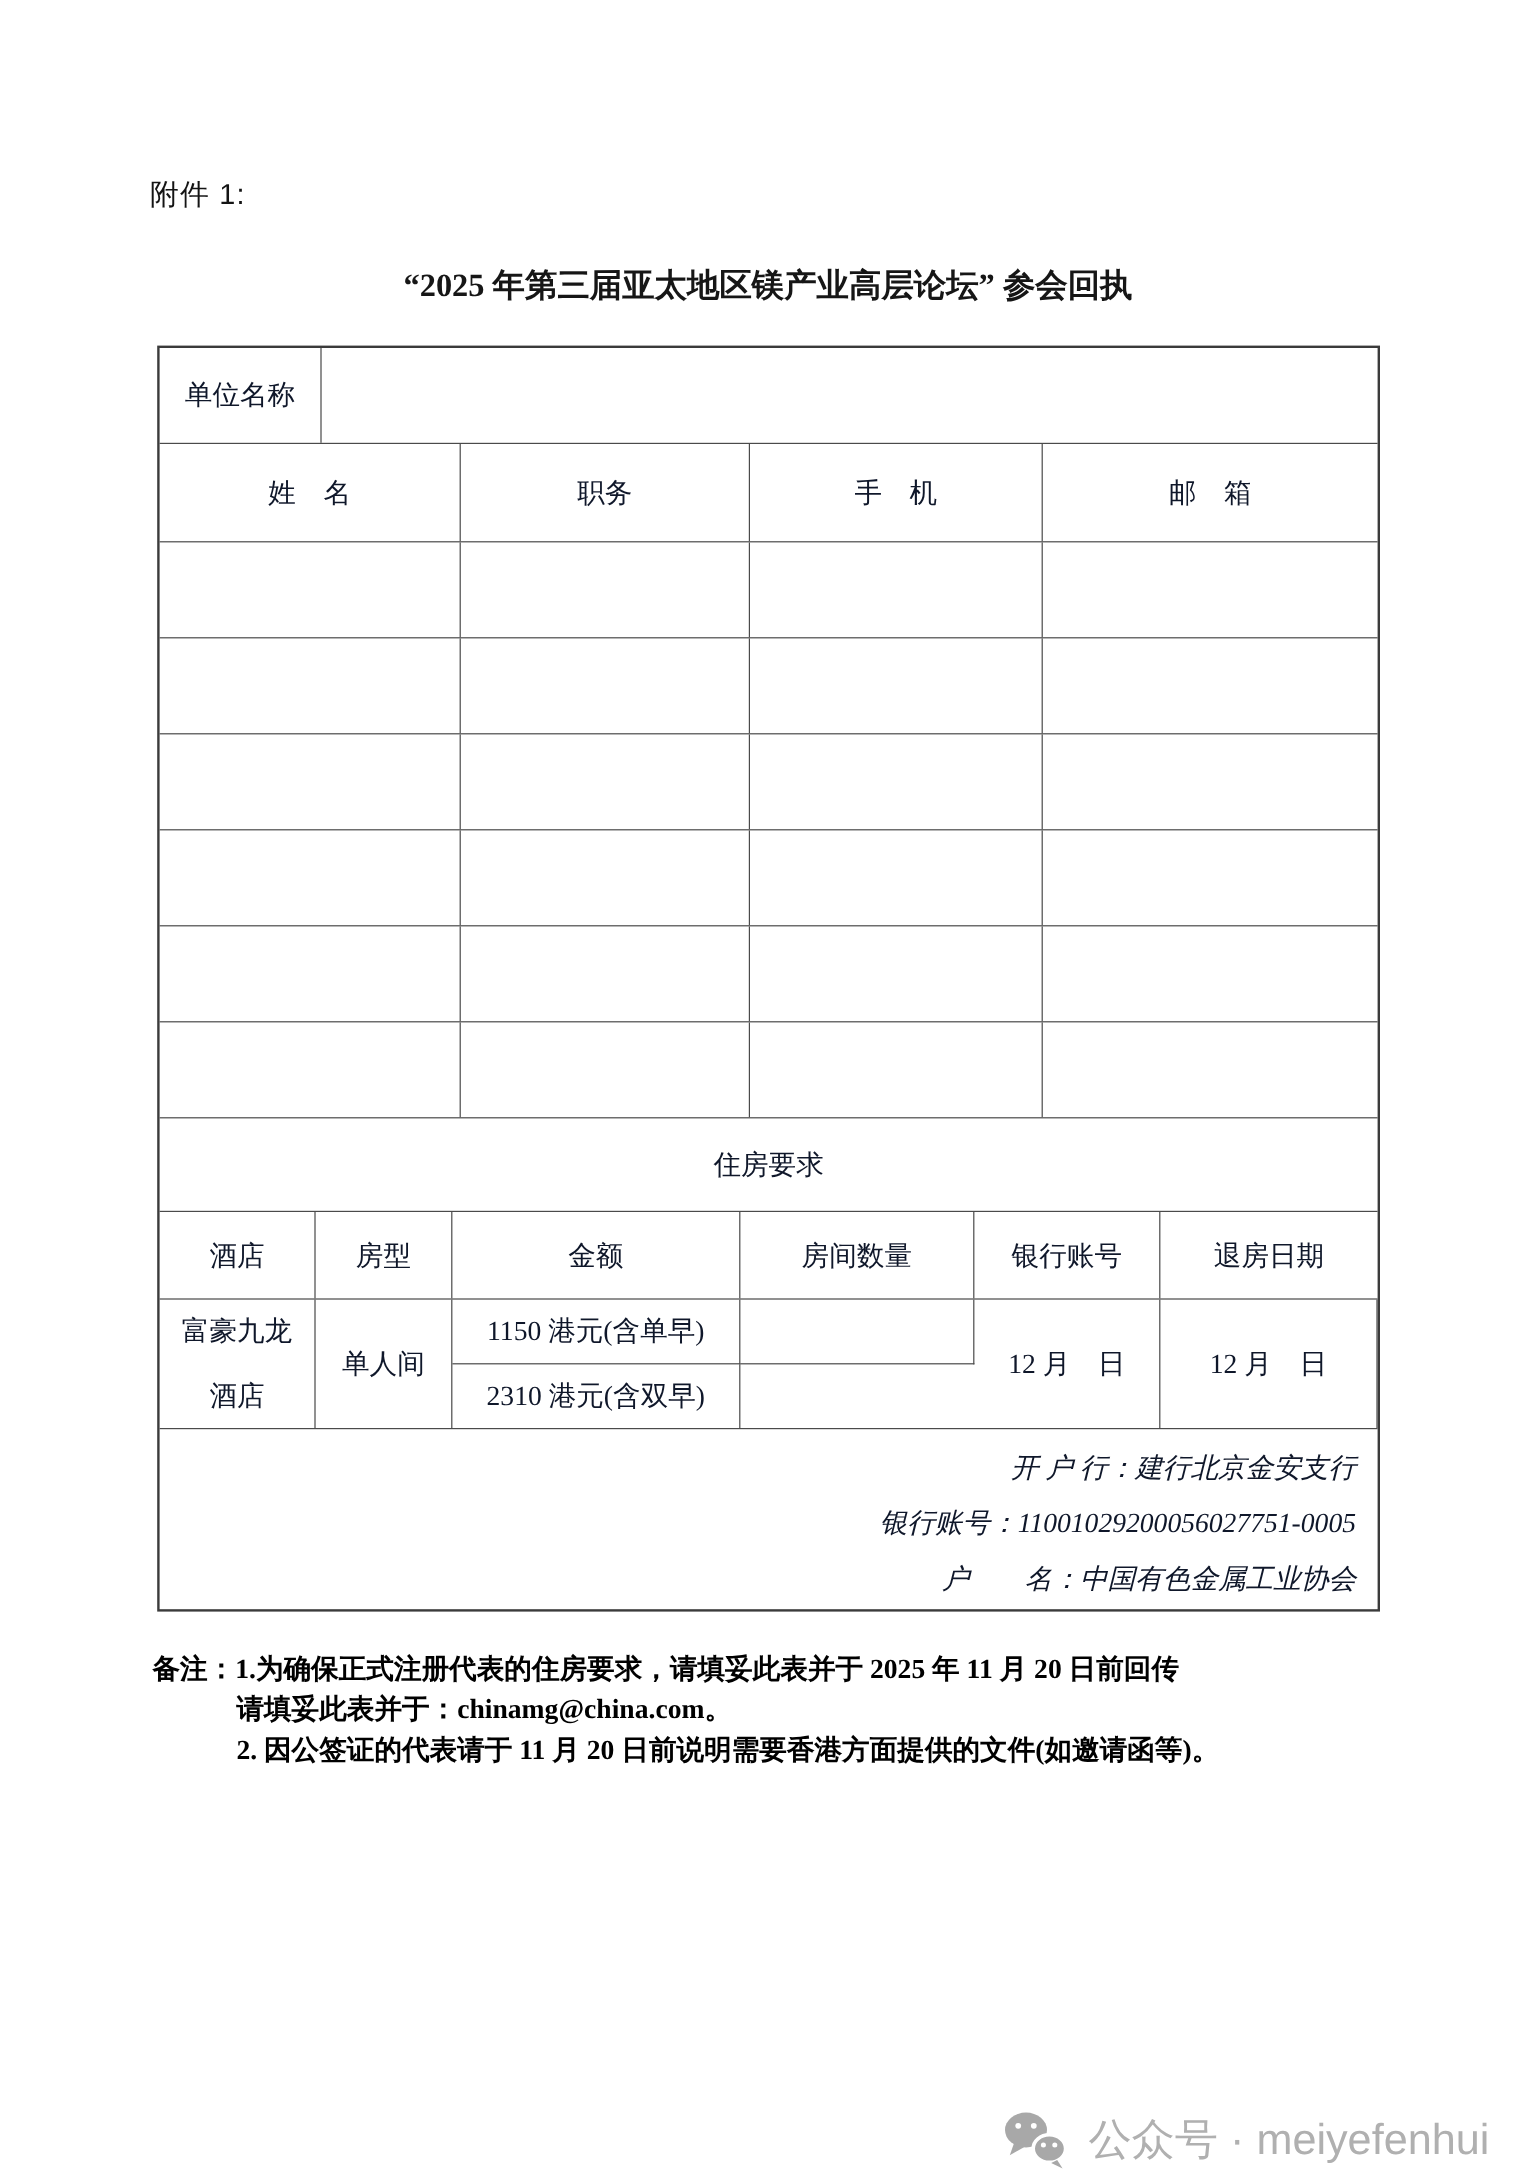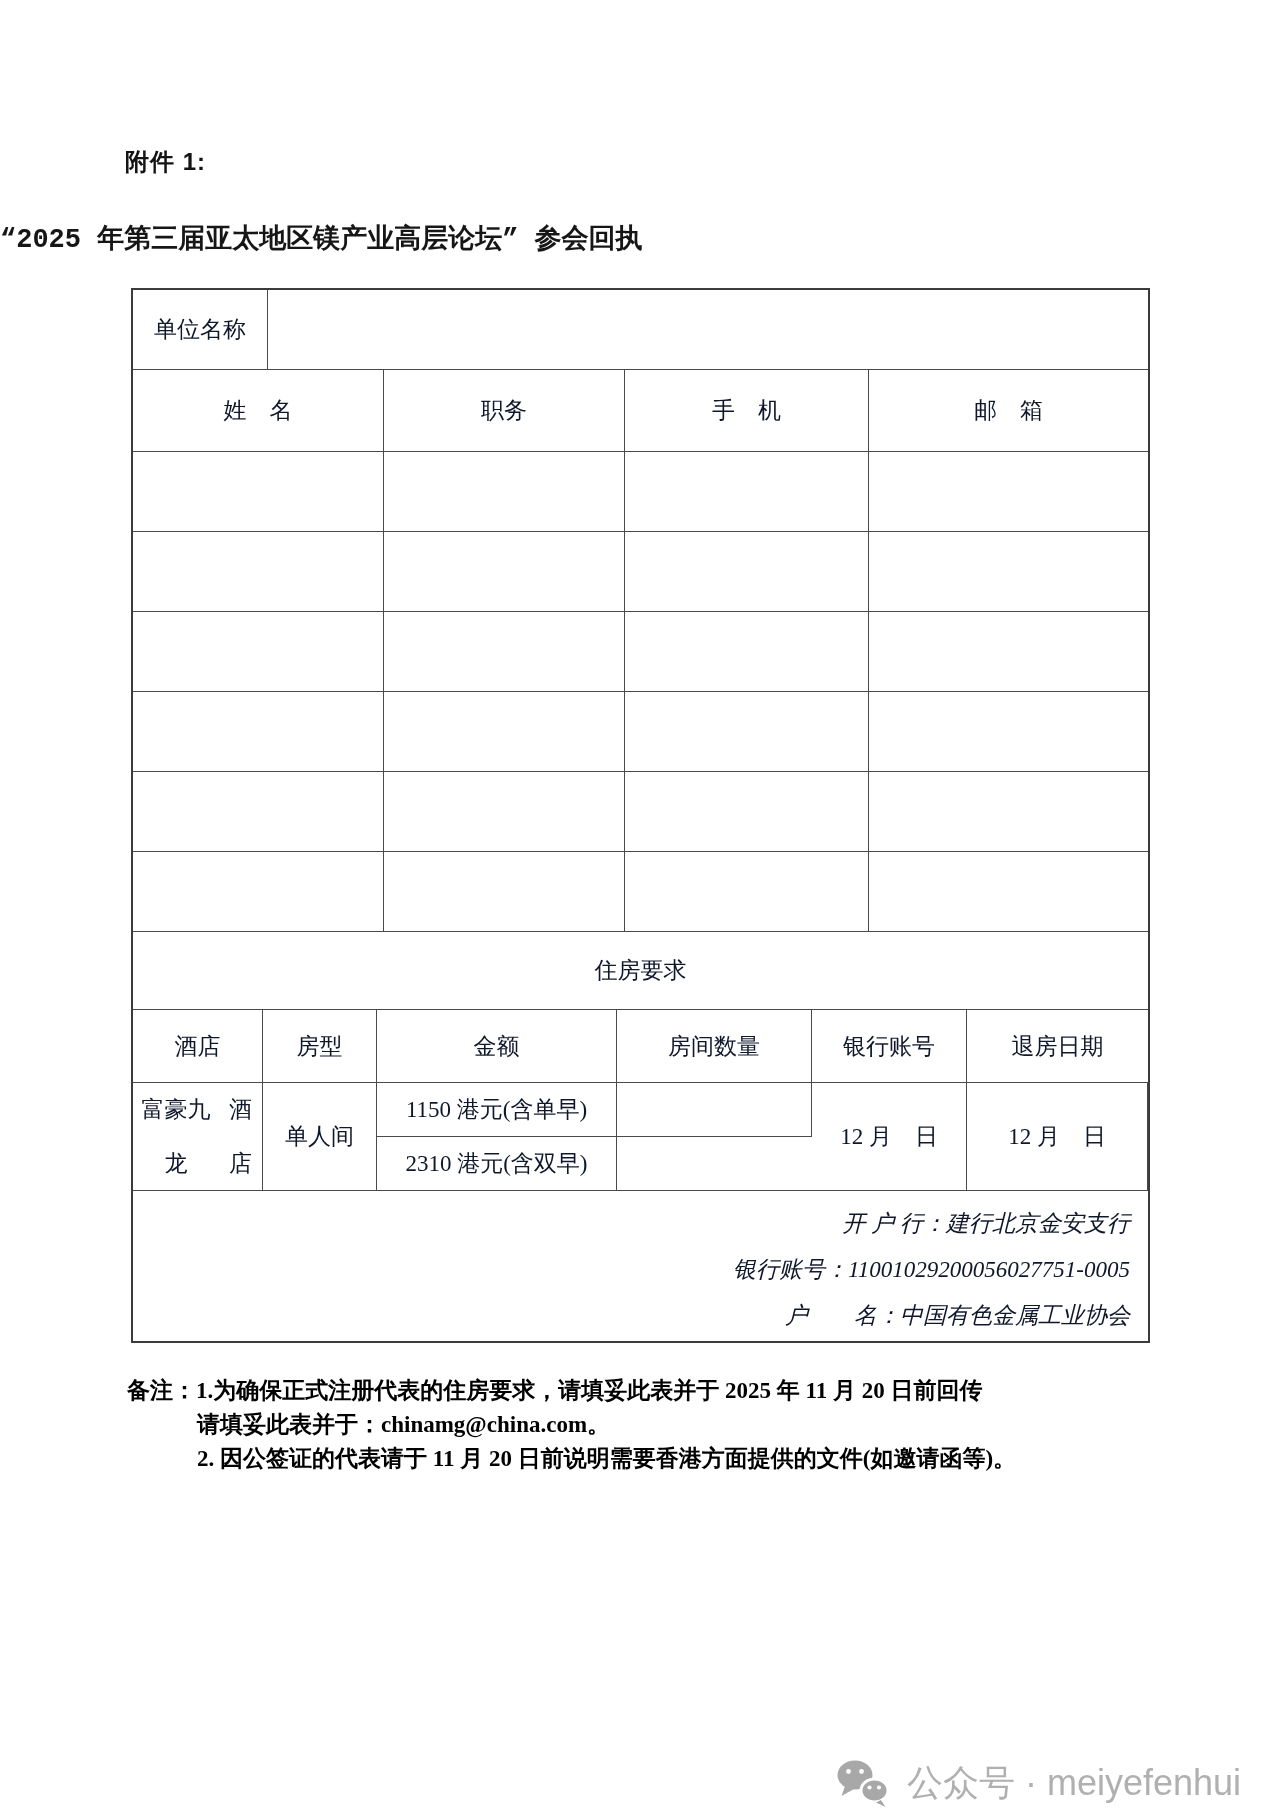--- a/index.html
+++ b/index.html
@@ -8,26 +8,27 @@
     position:relative;
     width:1280px; height:1810px;
     background:#ffffff;
     font-family:"Liberation Serif","DejaVu Serif",serif;
     color:#262626;
     overflow:hidden;
   }
   .attach {
     position:absolute; left:125px; top:146px;
     font-family:"Liberation Sans","DejaVu Sans",sans-serif;
-    font-size:24px; font-weight:700; color:#141414;
+    font-size:24px; font-weight:400; color:#141414;
     letter-spacing:1px;
   }
   .title {
     position:absolute; left:0; right:0; top:220px;
-    font-family:Liberation Mono, monospace;
+    text-align:center;
+    font-family:Liberation Serif, serif;
     font-size:27px; font-weight:700; color:#161616;
   }
   
   .formtable {
     position:absolute; left:131px; top:288px; width:1019px;
     border:2px solid #3b3b3b;
     background:#fff;
   }
   .trow { display:grid; border-bottom:1.5px solid #4a4a4a; }
   .trow:last-child { border-bottom:none; }
@@ -43,21 +44,21 @@
   .r-head   { grid-template-columns:251px 241px 244px 1fr; height:82px; }
   .r-empty  { grid-template-columns:251px 241px 244px 1fr; height:80px; }
   .r-housing{ grid-template-columns:1fr; height:78px; }
   .r-hhead  { grid-template-columns:130px 114px 240px 195px 155px 1fr; height:73px; }
   .r-hdata  { grid-template-columns:130px 114px 240px 195px 155px 1fr;
               grid-template-rows:54px 53px; }
   .r-bank   { grid-template-columns:1fr; height:150px; }
 
   .r-hdata .span2 { grid-row:1 / 3; }
   .r-hdata .subtop { border-bottom:1.5px solid #4a4a4a; }
-  .hotel-name { flex-direction:row; line-height:54px; }
+  .hotel-name { flex-direction:column; line-height:54px; }
   .bank-cell {
     display:block; padding:10px 18px 0 16px;
     line-height:46px; font-size:23px; text-align:right;
     border-right:none;
     font-style:italic;
   }
   
   .notes {
     position:absolute; left:127px; top:1374px; width:1020px;
     font-size:23px; font-weight:700; color:#000;

